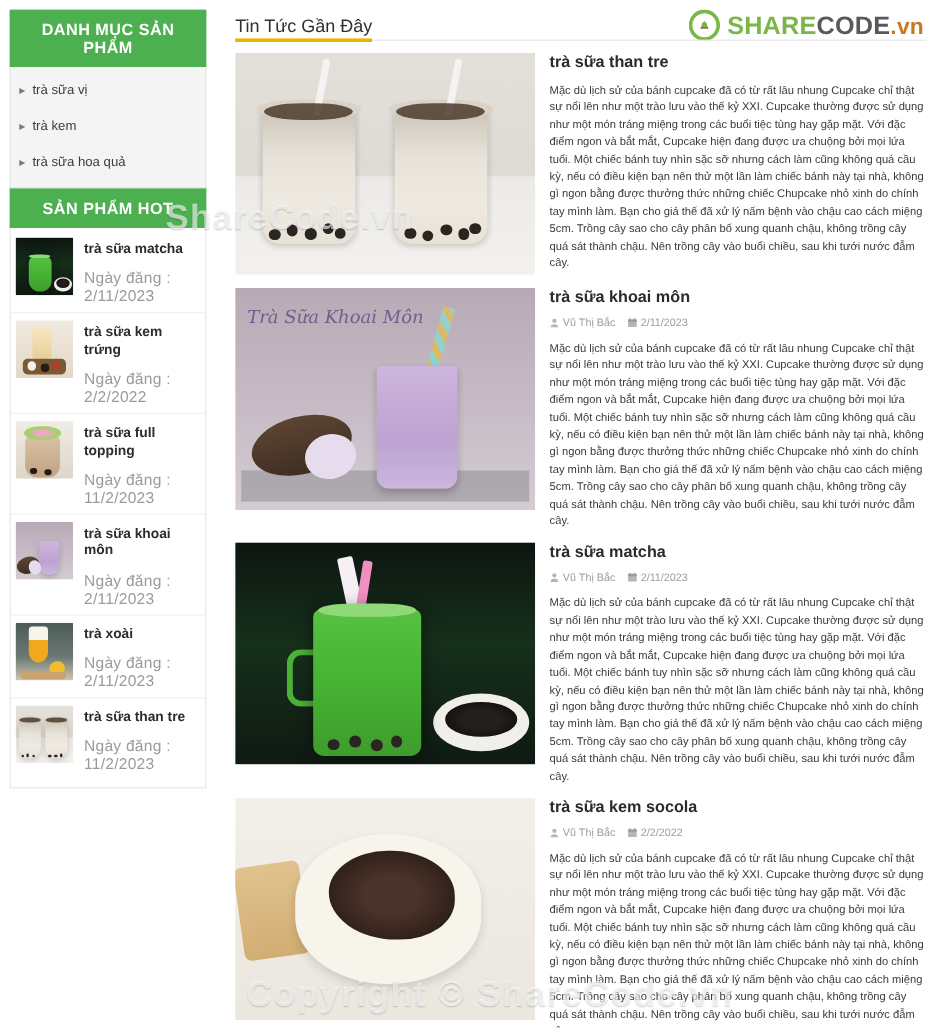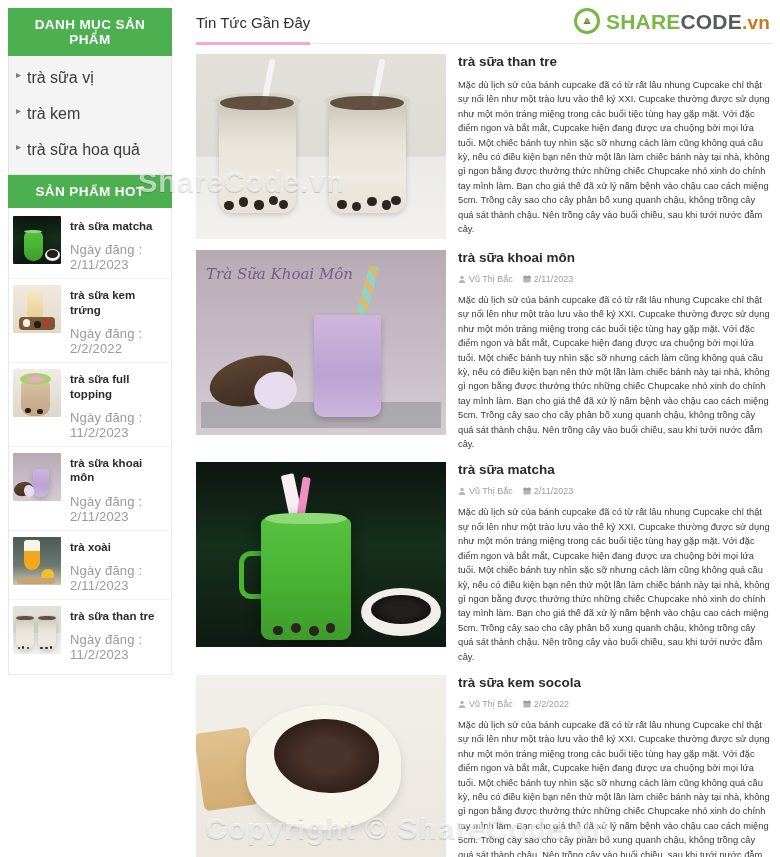--- a/index.html
+++ b/index.html
@@ -25,21 +25,21 @@
 
   
   .sidebar{ position:absolute; left:8px; top:8px; width:164px; }
   .side-head{
     background:#4caf50; color:#fff; text-align:center;
     font-size:13.5px; font-weight:bold; letter-spacing:.4px;
     padding:9px 4px 9px 4px;
   }
   .cat-box{ background:#f4f4f4; border:1px solid #e4e4e4; border-top:none; padding:4px 0 6px; }
   .cat-item{
-    font-size:16px; color:#3b3b3b; padding:9px 10px 9px 18px;
+    font-size:11px; color:#3b3b3b; padding:9px 10px 9px 18px;
     position:relative; cursor:pointer;
   }
   .cat-item::before{
     content:"\25B8"; position:absolute; left:7px; top:9px;
     color:#7a7a7a; font-size:10px;
   }
 
   .hot-box{ border:1px solid #e9e9e9; border-top:none; background:#fff; padding:2px 0 6px; }
   .hot-item{
     display:flex; gap:9px; padding:6px 4px 6px 4px; align-items:flex-start;
@@ -47,22 +47,22 @@
   }
   .hot-item:last-child{ border-bottom:none; }
   .thumb{ width:48px; height:48px; flex:0 0 48px; border-radius:1px; overflow:hidden; position:relative; }
   .hot-meta{ padding-top:3px; min-width:0; }
   .hot-title{ font-size:11.5px; font-weight:bold; color:#2c2c2c; line-height:1.25; }
   .hot-date{ font-size:13px; color:#9b9b9b; margin-top:9px; letter-spacing:.2px; }
 
   
   .main{ position:absolute; left:196px; top:14px; width:576px; }
   .page-title{
-    font-size:15px; color:#2f2f2f; padding-bottom:11px;
-    display:inline-block; border-bottom:3px solid #f9a8d4;
+    font-size:15px; color:#2f2f2f; padding-bottom:1px;
+    display:inline-block; border-bottom:3px solid #eab308;
   }
   .title-rule{ height:1px; background:#e6e6e6; margin-top:-2px; margin-bottom:10px; }
 
   .article{ display:flex; gap:12px; margin-bottom:11px; }
   .art-img{ width:250px; height:185px; flex:0 0 250px; overflow:hidden; position:relative; }
   .art-body{ flex:1; min-width:0; }
   .art-title{ font-size:13.5px; color:#2b2b2b; margin-bottom:9px; cursor:pointer; }
   .art-meta{ font-size:9px; color:#9d9d9d; margin-bottom:9px; display:flex; align-items:center; gap:10px; }
   .art-meta .mi{ display:flex; align-items:center; gap:3px; }
   .art-meta svg{ display:block; }

